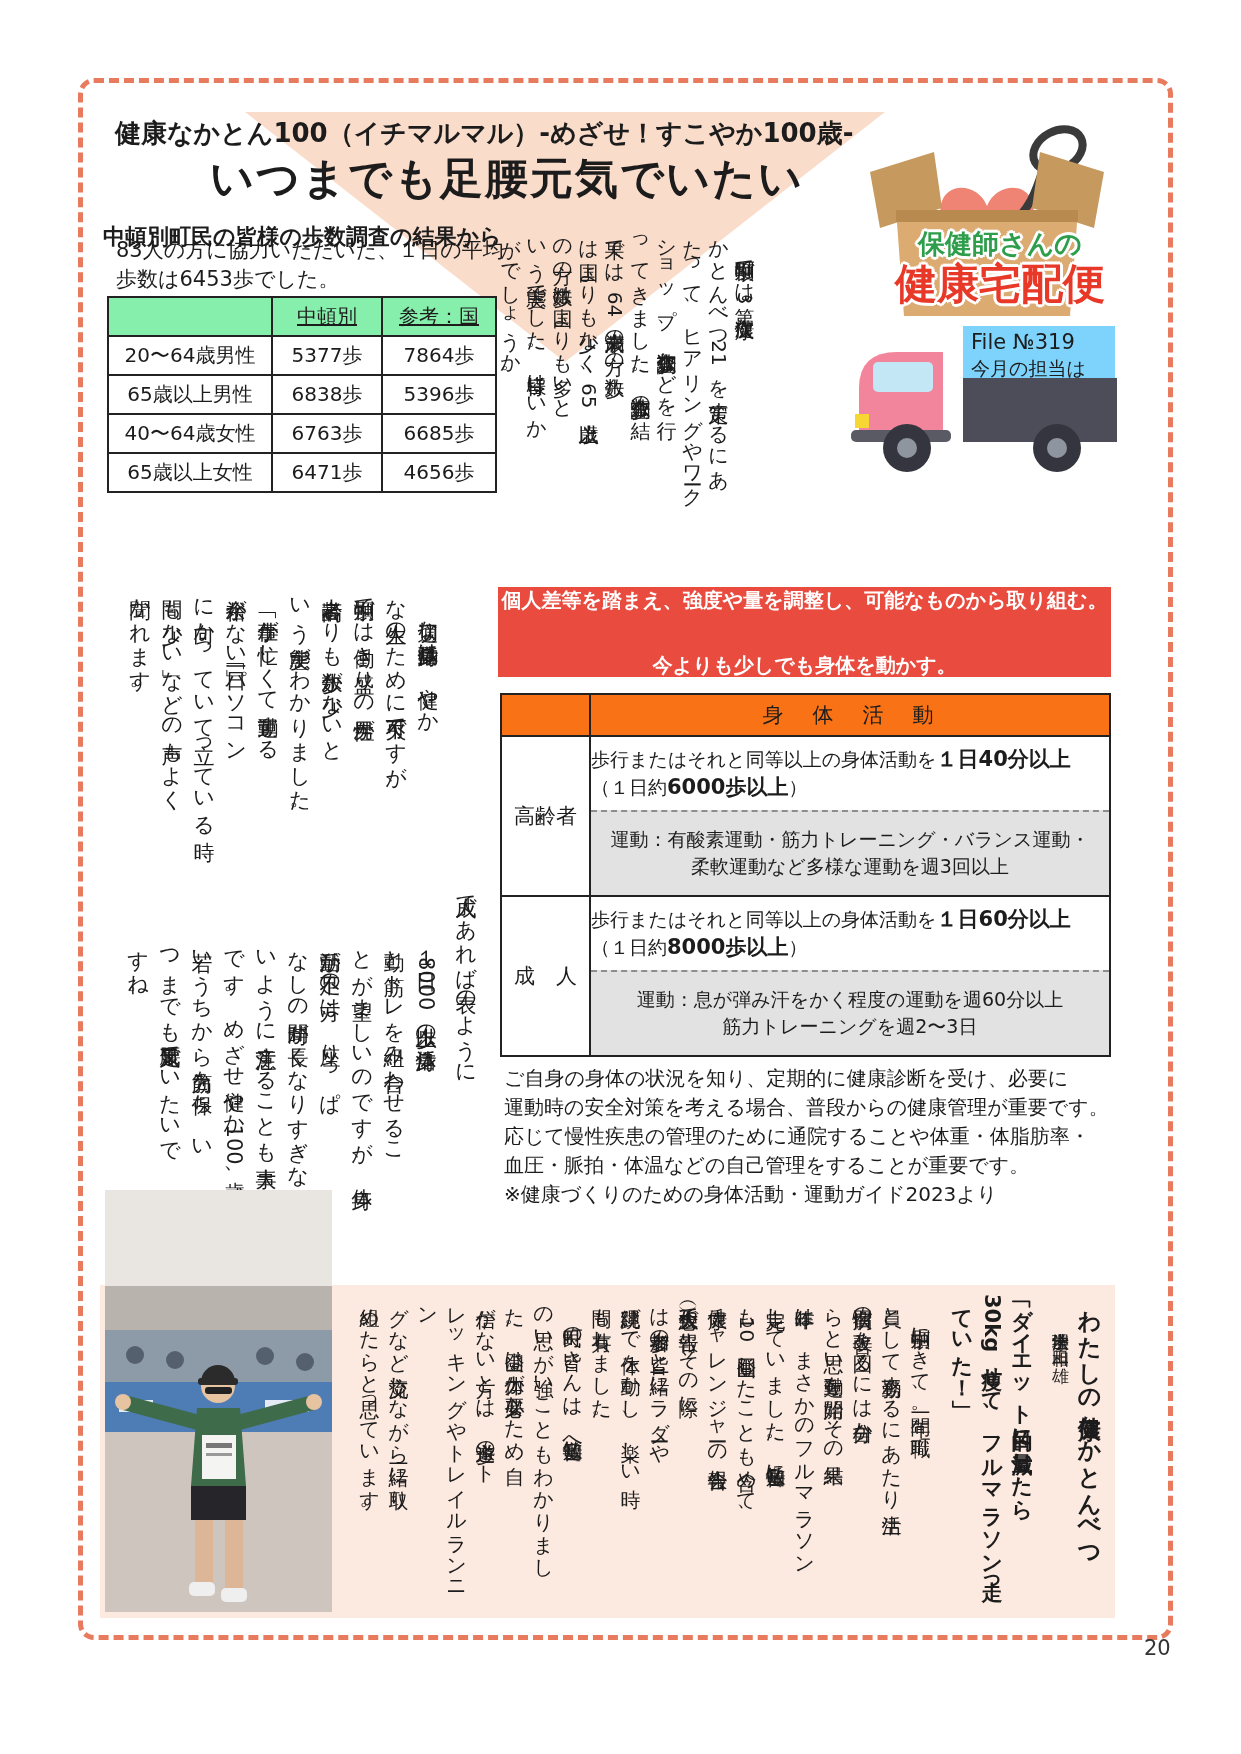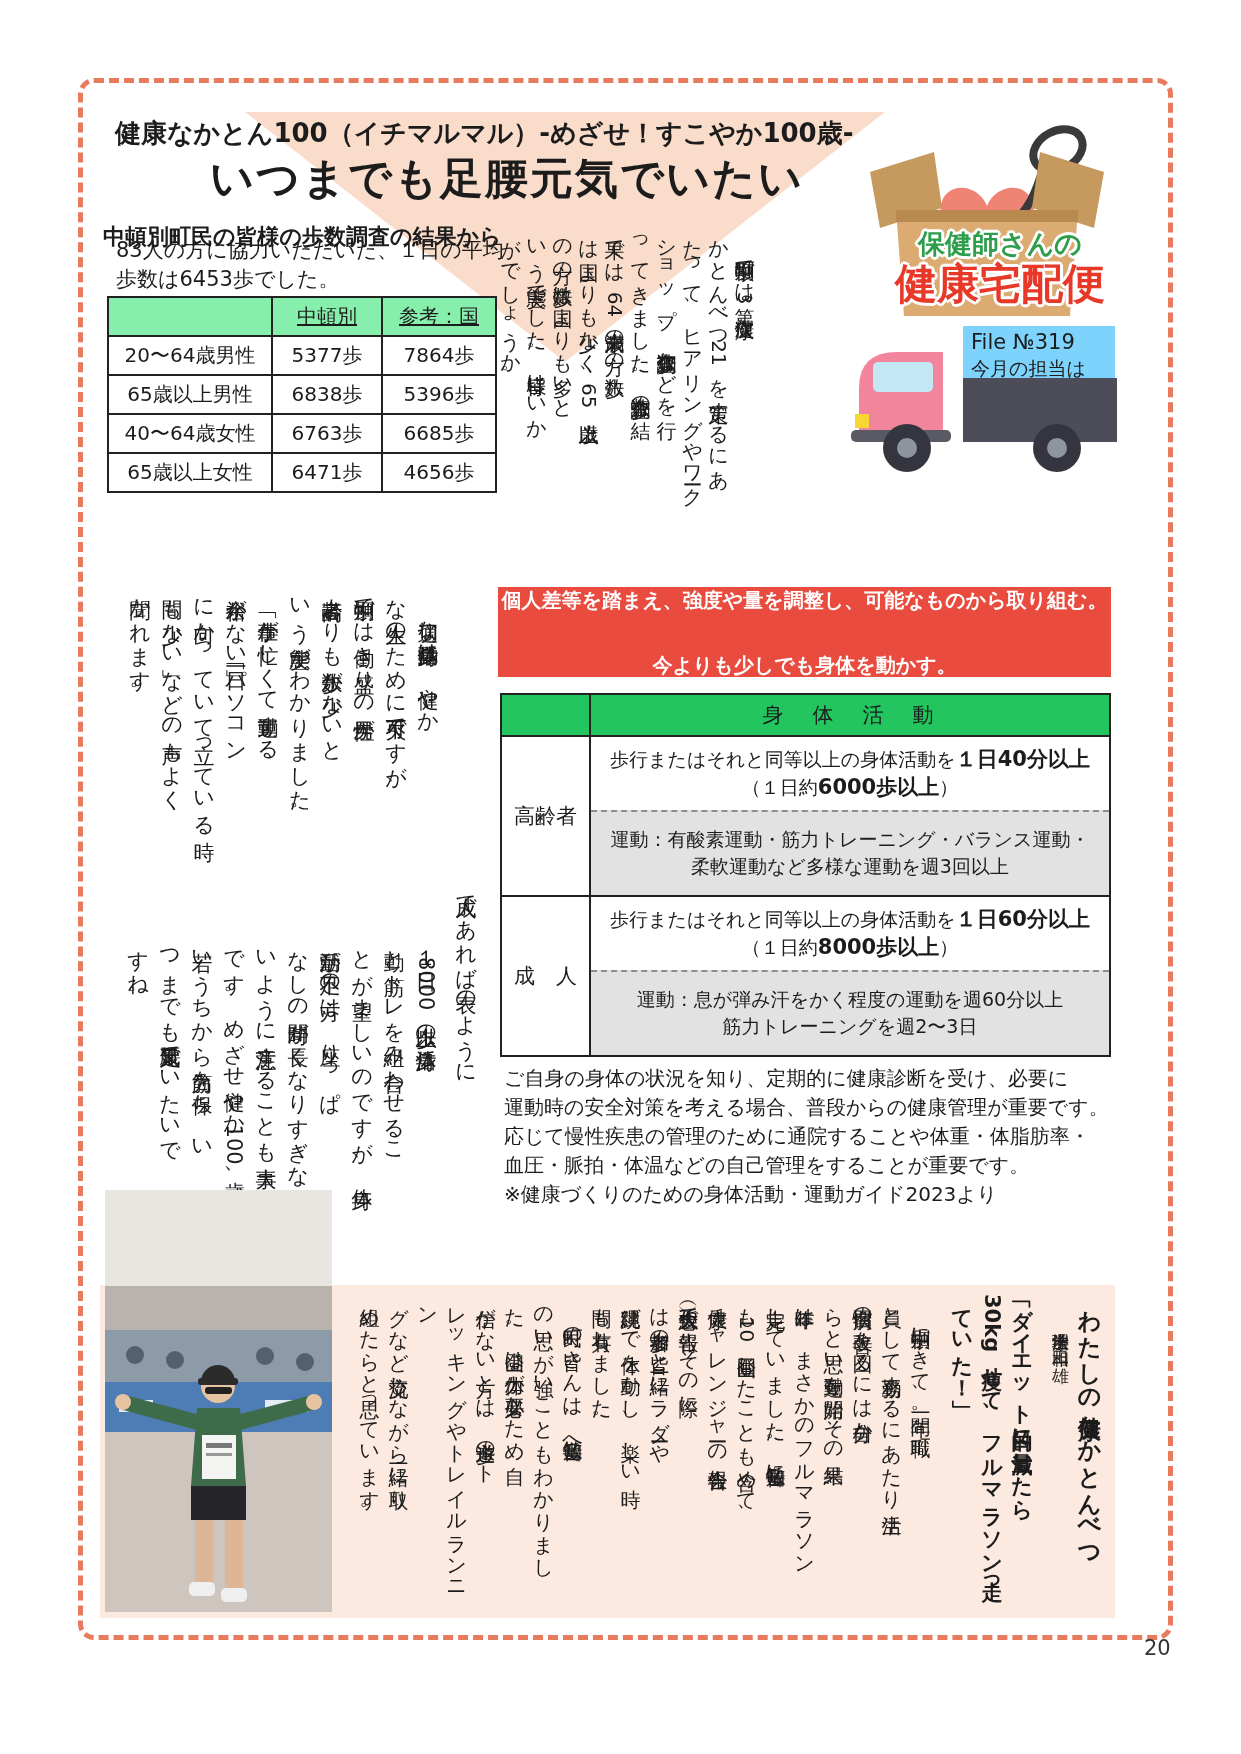--- a/index.html
+++ b/index.html
@@ -33,28 +33,28 @@
      text-shadow:-3px 0 #fff,3px 0 #fff,0 -3px #fff,0 3px #fff,-2px -2px #fff,2px 2px #fff,-2px 2px #fff,2px -2px #fff;}
   #file-box{left:963px;top:326px;width:152px;height:96px;background:#7dd3fc;padding:4px 8px;box-sizing:border-box;}
   #file-box .l1{font-size:21px;}
   #file-box .l2{font-size:19px;margin-top:2px;}
   #file-box .l3{font-size:24px;font-weight:bold;}
   
   #banner{left:498px;top:587px;width:613px;height:90px;background:#e94b3f;color:#fff;font-weight:bold;
      display:flex;flex-direction:column;justify-content:center;align-items:center;font-size:20px;line-height:34px;text-align:center;gap:31px;}
   
   #activity{left:500px;top:693px;width:611px;border:2px solid #222;box-sizing:border-box;background:#fff;}
-  .at-header{display:flex;height:40px;border-bottom:2px solid #222;background:#22c55e;}
+  .at-header{display:flex;height:40px;border-bottom:2px solid #222;background:#f97316;}
   .at-header .gcell{width:87px;border-right:2px solid #222;}
   .at-header .hcell{flex:1;display:flex;align-items:center;justify-content:center;font-size:21px;letter-spacing:4px;}
   .at-row{display:flex;height:158px;}
   .at-row + .at-row{border-top:2px solid #222;}
   .at-group{width:87px;border-right:2px solid #222;display:flex;align-items:center;justify-content:center;font-size:21px;}
   .at-content{flex:1;display:flex;flex-direction:column;}
-  .at-walk{height:79px;display:flex;flex-direction:column;justify-content:center;align-items:center;font-size:19px;line-height:28px;border-radius:13px;}
+  .at-walk{height:79px;display:flex;flex-direction:column;justify-content:center;align-items:flex-start;font-size:19px;line-height:28px;border-radius:13px;}
   .at-ex{height:92px;background:#e2e2e2;border-top:2px dashed #8d8d8d;display:flex;flex-direction:column;justify-content:center;align-items:center;font-size:19px;line-height:27px;box-sizing:border-box;}
   .b{font-weight:bold;font-size:21px;}
   
   #safety{left:504px;top:1064px;width:614px;font-size:20px;line-height:29px;}
   
   #commentary1{left:124px;top:584px;width:320px;height:322px;font-size:21px;}
   #commentary2-lead{left:451px;top:860px;height:286px;font-size:21px;writing-mode:vertical-rl;line-height:30px;}
   #commentary2{left:122px;top:936px;width:320px;height:274px;font-size:21px;}
   
   #story-bg{left:100px;top:1285px;width:1015px;height:333px;background:#fce9e0;}

